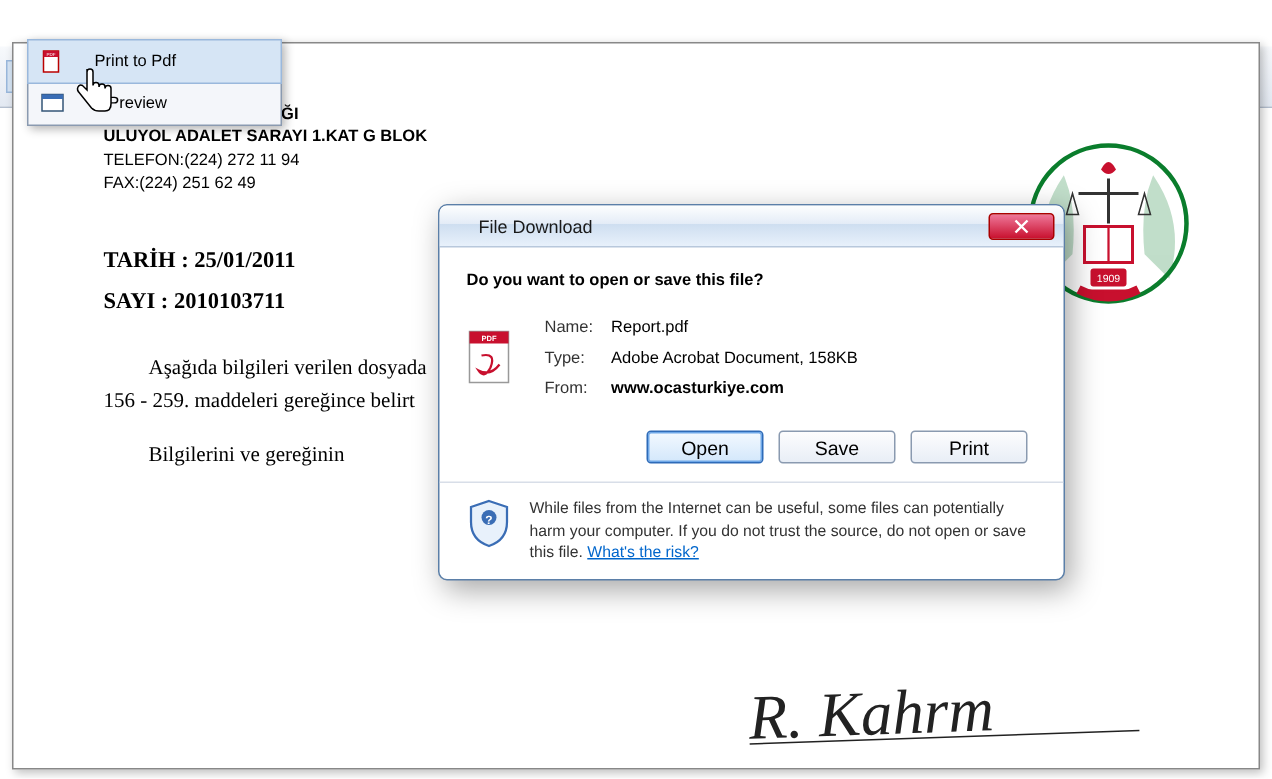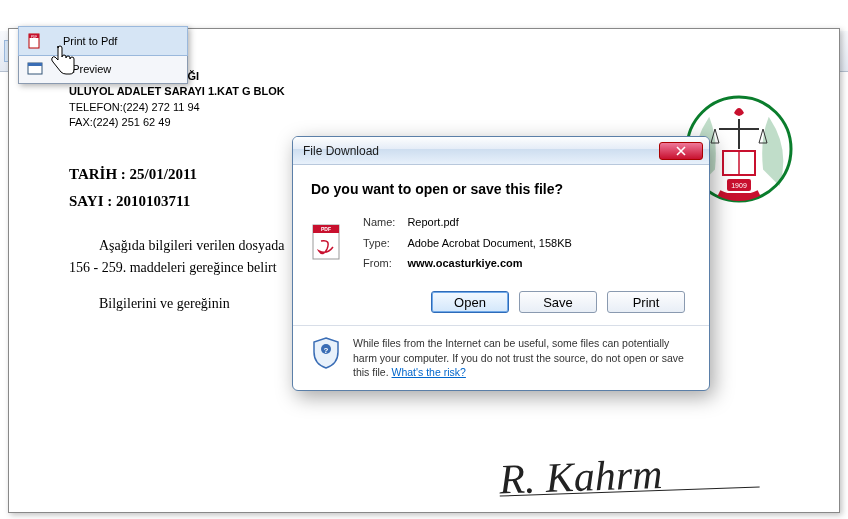--- a/index.html
+++ b/index.html
@@ -23,24 +23,24 @@
 
 .print-menu { position: absolute; top: 26px; left: 18px; width: 170px; background: #f4f6fa; border: 1px solid #8a9ab0; box-shadow: 2px 2px 6px rgba(0,0,0,.3); font-size: 11px; z-index: 50; }
 .print-menu-item { display: flex; align-items: center; gap: 20px; padding: 6px 8px; cursor: pointer; }
 .print-menu-item.sel { background: #d6e5f5; border: 1px solid #9ab8dc; margin: -1px; }
 .pm-icon { width: 16px; height: 16px; display: flex; align-items: center; justify-content: center; }
 
 .cursor-hand { position: absolute; top: 42px; left: 48px; z-index: 60; font-size: 28px; pointer-events: none; text-shadow: 0 0 2px #fff; }
 
 .dialog { position: absolute; top: 136px; left: 292px; width: 418px; background: #fff; border: 1px solid #5b7fa8; border-radius: 6px; box-shadow: 4px 6px 20px rgba(0,0,0,.35); z-index: 100; overflow: hidden; font-size: 11px; }
 .dlg-title { height: 28px; background: linear-gradient(#fdfefe, #e4ecf7 45%, #cedef0 46%, #e8f1fb); display: flex; align-items: center; padding: 0 6px 0 10px; font-size: 12px; color: #1a1a1a; border-bottom: 1px solid #b8c8dc; }
-.dlg-title-text { flex: 1; }
+.dlg-title-text { flex: 1; margin-left: 16px; }
 .dlg-close { width: 44px; height: 18px; background: linear-gradient(#e79, #c8102e); border: 1px solid #a00; border-radius: 3px; color: #fff; display: flex; align-items: center; justify-content: center; font-size: 10px; font-weight: bold; cursor: pointer; }
 .dlg-body { padding: 16px 18px 10px 18px; }
-.dlg-q { font-weight: bold; margin-bottom: 14px; font-size: 14px; }
+.dlg-q { font-weight: bold; margin-bottom: 14px; font-size: 11px; }
 .dlg-info { display: flex; gap: 16px; margin-bottom: 16px; align-items: center; }
 .pdf-icon { width: 34px; height: 40px; }
 .dlg-meta { font-size: 11px; line-height: 1.7; }
 .dlg-meta td:first-child { padding-right: 10px; color: #333; }
 .dlg-btns { display: flex; gap: 10px; justify-content: flex-end; padding-right: 6px; margin-bottom: 12px; }
 .dlg-btn { min-width: 78px; height: 22px; border: 1px solid #8a9ab0; border-radius: 3px; background: linear-gradient(#fdfdfe, #e8eef6); font-size: 13px; cursor: pointer; }
 .dlg-btn.primary { border: 1px solid #2e6bb8; box-shadow: 0 0 0 1px #6fa8e8 inset; background: linear-gradient(#f3f9ff, #d3e7fb); }
 .dlg-sep { border: none; border-top: 1px solid #d8dee8; margin: 0 -18px 10px -18px; }
 .dlg-warn { display: flex; gap: 12px; align-items: flex-start; font-size: 10.5px; color: #333; line-height: 1.4; }
 .dlg-warn a { color: #0066cc; text-decoration: underline; cursor: pointer; }

